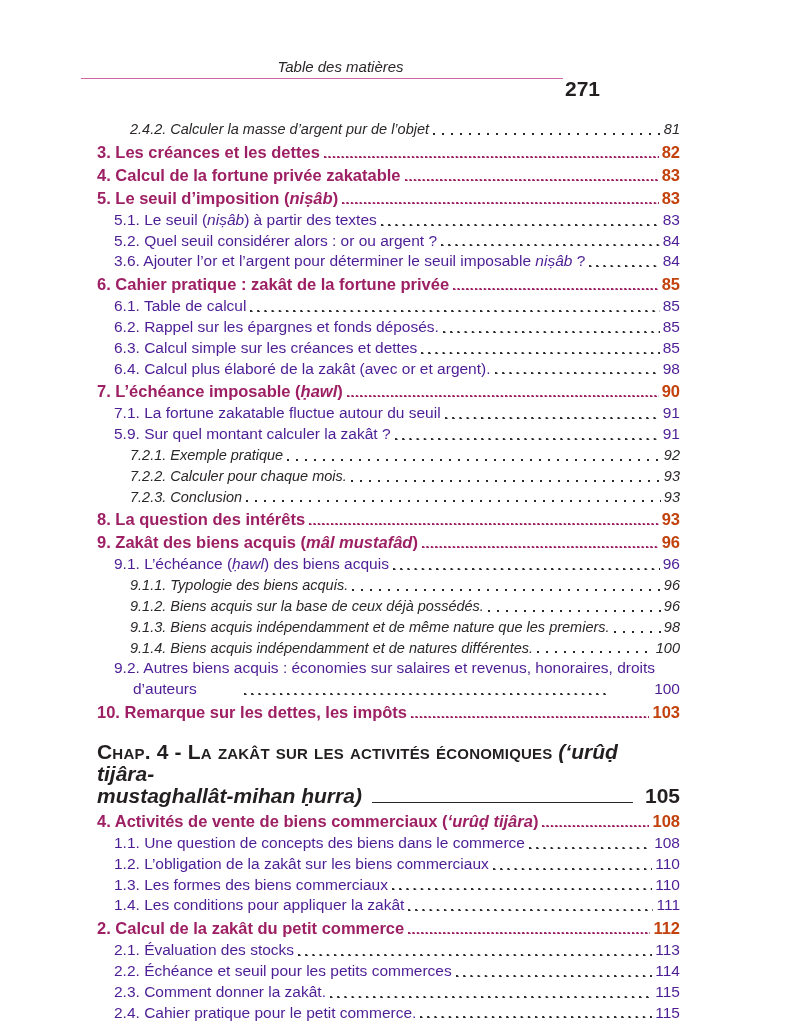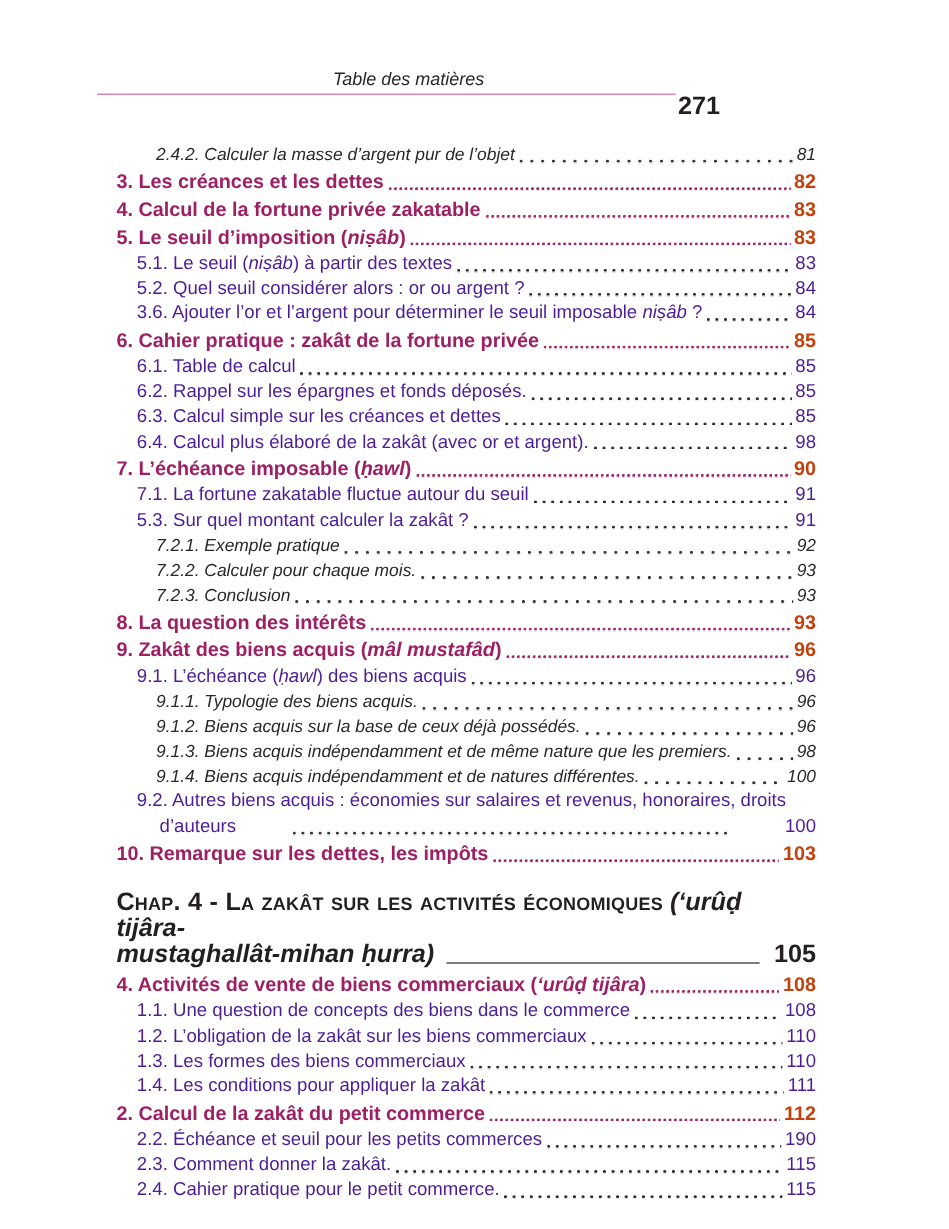--- a/index.html
+++ b/index.html
@@ -196,21 +196,21 @@
         <span class="lbl"><span>7. L’échéance imposable (</span><span class="it">ḥawl</span><span>)</span></span>
         <span class="leader"></span>
         <span class="pg">90</span>
       </div>
       <div class="row r2">
         <span class="lbl"><span>7.1. La fortune zakatable fluctue autour du seuil </span></span>
         <span class="leader"></span>
         <span class="pg">91</span>
       </div>
       <div class="row r2">
-        <span class="lbl"><span>5.3. Sur quel montant calculer la zakât ? </span></span>
+        <span class="lbl"><span>5.9. Sur quel montant calculer la zakât ? </span></span>
         <span class="leader"></span>
         <span class="pg">91</span>
       </div>
       <div class="row r3">
         <span class="lbl"><span class="it">7.2.1. Exemple pratique </span></span>
         <span class="leader"></span>
         <span class="pg">92</span>
       </div>
       <div class="row r3">
         <span class="lbl"><span class="it">7.2.2. Calculer pour chaque mois.</span></span>
@@ -302,23 +302,28 @@
         <span class="lbl"><span>1.4. Les conditions pour appliquer la zakât </span></span>
         <span class="leader"></span>
         <span class="pg">111</span>
       </div>
       <div class="row r1">
         <span class="lbl"><span>2. Calcul de la zakât du petit commerce </span></span>
         <span class="leader"></span>
         <span class="pg">112</span>
       </div>
       <div class="row r2">
+        <span class="lbl"><span>2.1. Évaluation des stocks </span></span>
+        <span class="leader"></span>
+        <span class="pg">113</span>
+      </div>
+      <div class="row r2">
         <span class="lbl"><span>2.2. Échéance et seuil pour les petits commerces </span></span>
         <span class="leader"></span>
-        <span class="pg">190</span>
+        <span class="pg">114</span>
       </div>
       <div class="row r2">
         <span class="lbl"><span>2.3. Comment donner la zakât.</span></span>
         <span class="leader"></span>
         <span class="pg">115</span>
       </div>
       <div class="row r2">
         <span class="lbl"><span>2.4. Cahier pratique pour le petit commerce.</span></span>
         <span class="leader"></span>
         <span class="pg">115</span>

